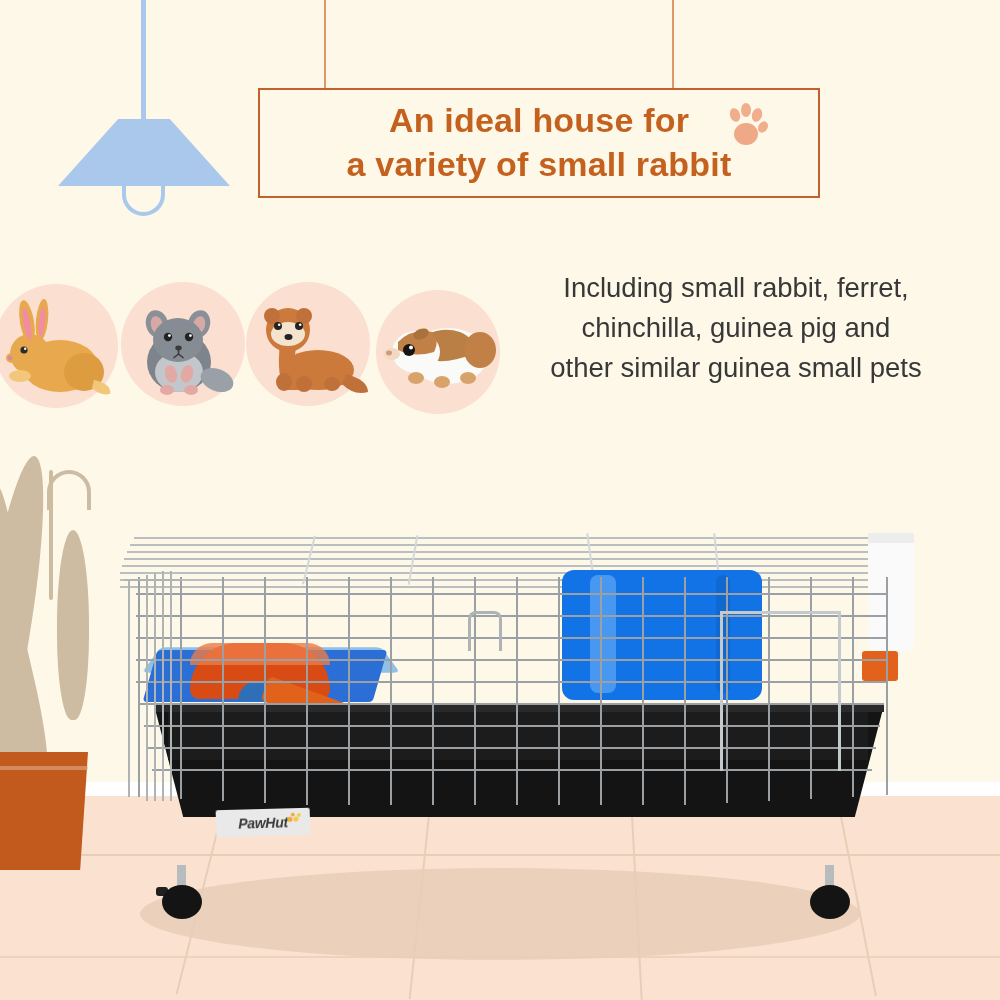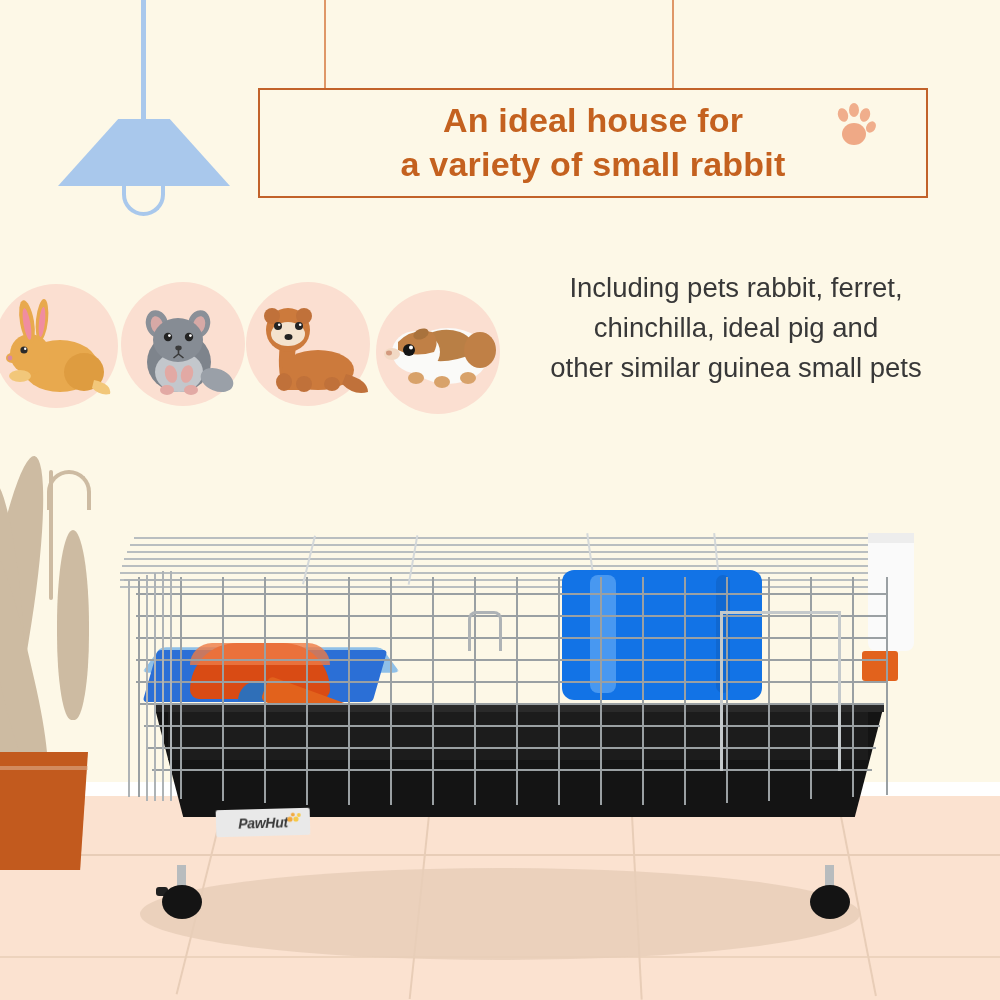--- a/index.html
+++ b/index.html
@@ -41,21 +41,21 @@
   .plant-pot-rim {
     position:absolute; left:-10px; top:766px; width:98px; height:4px;
     background:#E0B596; opacity:.55;
   }
 
   
   .guide { position:absolute; width:2px; background:#D98650; opacity:.85; }
 
   
   .headline-box {
-    position:absolute; left:258px; top:88px; width:670px; height:110px;
+    position:absolute; left:258px; top:88px; width:562px; height:110px;
     border:2.5px solid #C2622A; background:#FDF8E7;
     display:flex; align-items:center; justify-content:center;
   }
   .headline-text {
     color:#C4611F; font-weight:bold; font-size:34px; line-height:1.28;
     text-align:center; letter-spacing:.2px;
   }
   .paw { position:absolute; right:48px; top:12px; width:48px; height:48px; }
 
   
@@ -317,22 +317,22 @@
       <ellipse cx="16" cy="64" rx="8" ry="6" fill="#F2D9C4"></ellipse>
       <ellipse cx="13" cy="63" rx="3" ry="2.4" fill="#D39A7E"></ellipse>
       <ellipse cx="45" cy="44" rx="8" ry="5" fill="#A9723C" transform="rotate(-22 45 44)"></ellipse>
       <ellipse cx="40" cy="88" rx="8" ry="6" fill="#D8A26A"></ellipse>
       <ellipse cx="66" cy="92" rx="8" ry="6" fill="#D8A26A"></ellipse>
       <ellipse cx="92" cy="88" rx="8" ry="6" fill="#D8A26A"></ellipse>
     </svg>
   </div>
 
   <div class="desc">
-    <span>Including pets rabbit, ferret,</span><br>
-    <span>chinchilla, ideal pig and</span><br>
+    <span>Including small rabbit, ferret,</span><br>
+    <span>chinchilla, guinea pig and</span><br>
     <span>other similar guinea small pets</span>
   </div>
 
 
   <div class="shadow-ellipse"></div>
 
   <div class="product">
     <div class="cage-body">
 
       <div>

